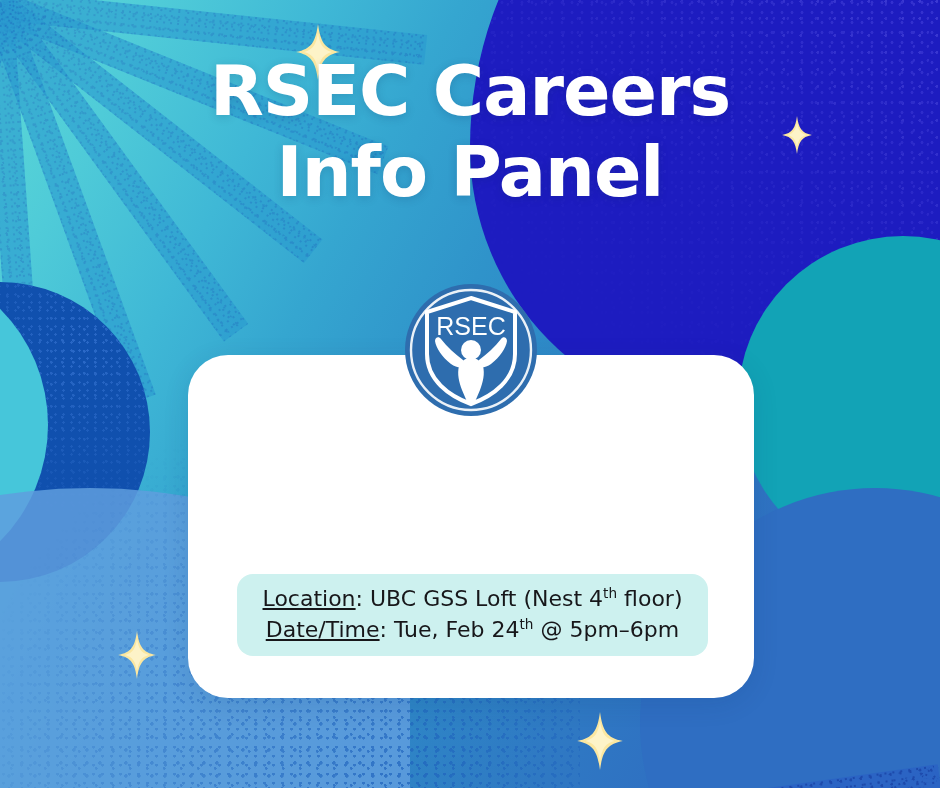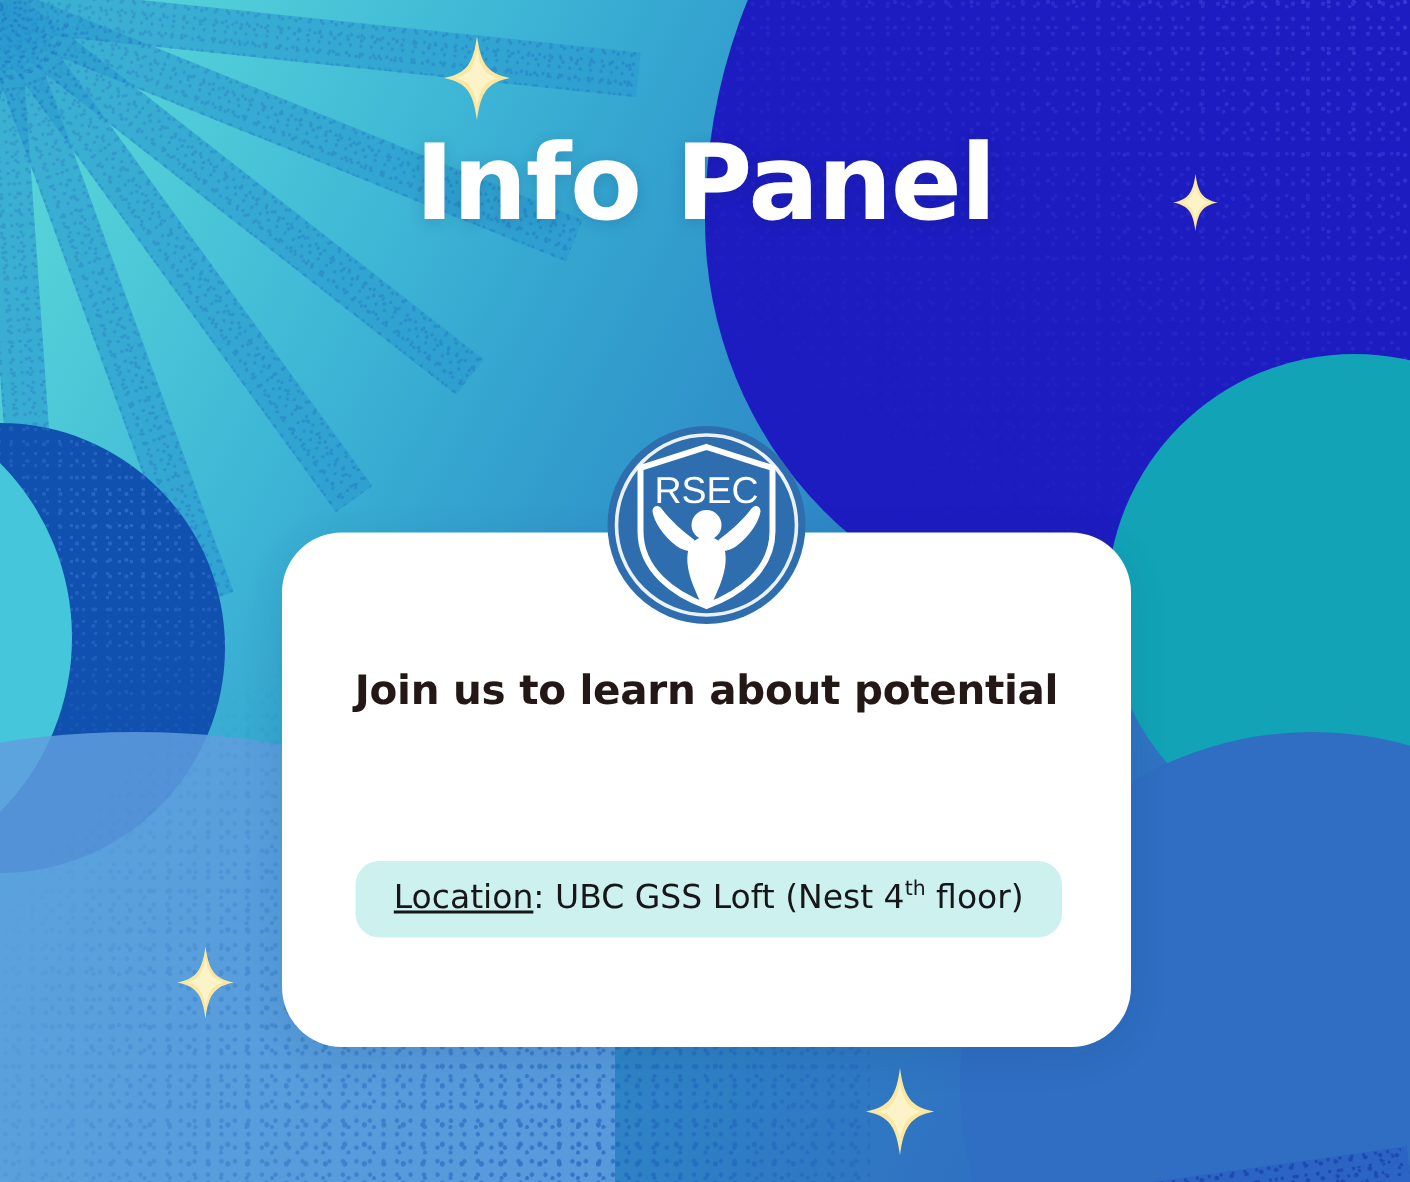--- a/index.html
+++ b/index.html
@@ -192,21 +192,21 @@
     text-align: center;
     color: #ffffff;
     font-family: "DejaVu Sans", sans-serif;
     font-weight: 700;
     font-size: 70px;
     line-height: 1.0;
     letter-spacing: -1px;
     text-shadow: 0 2px 10px rgba(10,40,90,.18);
   }
   #headline .line { display: block; }
-  #headline .line2 { margin-top: 31px; }
+  #headline .line2 { margin-top: 11px; }
 
   
   #logo-badge {
     position: absolute;
     left: 403px;
     top: 282px;
     width: 136px;
     height: 136px;
     z-index: 4;
   }
@@ -310,30 +310,31 @@
     </svg>
   </div>
   <div class="sparkle" style="left:577px; top:712px;">
     <svg width="46" height="58" viewBox="0 0 44 56">
       <path d="M22 0 C24.5 18 28.5 25 44 28 C28.5 31 24.5 38 22 56 C19.5 38 15.5 31 0 28 C15.5 25 19.5 18 22 0 Z" fill="#FBE7A0"></path>
       <path d="M22 9 C23.8 20 26.5 25.5 36 28 C26.5 30.5 23.8 36 22 47 C20.2 36 17.5 30.5 8 28 C17.5 25.5 20.2 20 22 9 Z" fill="#FDF3C8"></path>
     </svg>
   </div>
 
   <div id="headline">
+    <span class="line line1">RSEC Careers</span>
     <span class="line line2">Info Panel</span>
   </div>
 
   <div id="card">
     <div id="card-heading">
-      <span class="line">Join us to learn about potential</span>
     </div>
 
     <div id="details-box">
       <span class="dline"><span class="lbl">Location</span><span>: </span><span>UBC GSS Loft (Nest 4</span><sup>th</sup><span> floor)</span></span>
+      <span class="dline"><span class="lbl">Date/Time</span><span>: </span><span>Tue, Feb 24</span><sup>th</sup><span> @ 5pm–6pm</span></span>
     </div>
   </div>
 
   <div id="logo-badge">
     <svg width="136" height="136" viewBox="0 0 136 136">
       <circle cx="68" cy="68" r="66" fill="#2E6DAE"></circle>
       <circle cx="68" cy="68" r="60" fill="none" stroke="#FFFFFF" stroke-width="2.4" opacity=".9"></circle>
       <path d="M68 16 L112 30 L112 72 C112 98 90 114 68 122 C46 114 24 98 24 72 L24 30 Z" fill="none" stroke="#FFFFFF" stroke-width="4"></path>
       <text x="68" y="53" text-anchor="middle" font-family="Liberation Sans, sans-serif" font-size="25" fill="#FFFFFF">RSEC</text>
 

